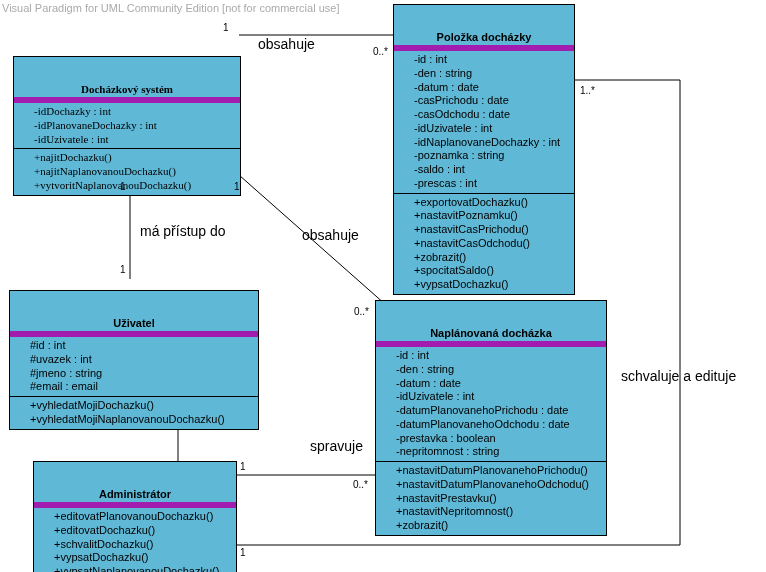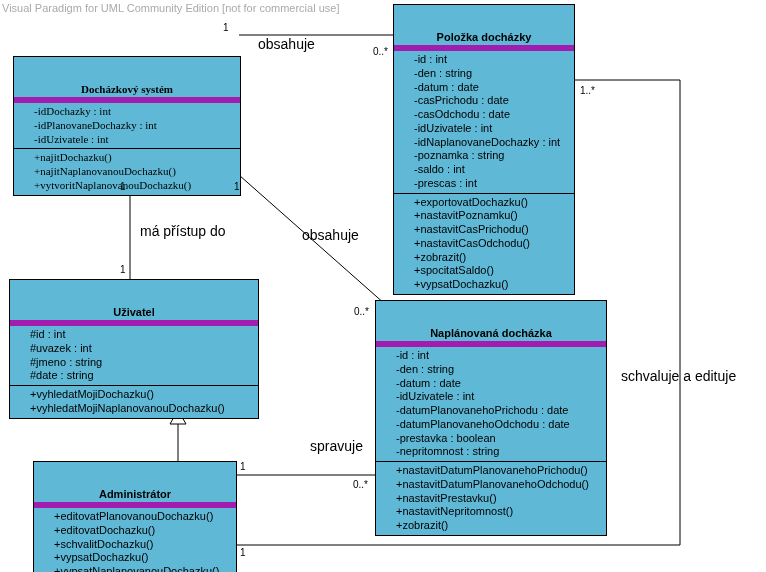--- a/index.html
+++ b/index.html
@@ -71,27 +71,27 @@
         <div class="uml-row">+exportovatDochazku()</div>
         <div class="uml-row">+nastavitPoznamku()</div>
         <div class="uml-row">+nastavitCasPrichodu()</div>
         <div class="uml-row">+nastavitCasOdchodu()</div>
         <div class="uml-row">+zobrazit()</div>
         <div class="uml-row">+spocitatSaldo()</div>
         <div class="uml-row">+vypsatDochazku()</div>
       </div>
   </div>
 
-  <div class="uml-class" id="c2" style="left:9px;top:279px;width:248px;">
+  <div class="uml-class" id="c2" style="left:9px;top:290px;width:248px;">
     <div class="uml-title">Uživatel</div>
     <div class="uml-section" id="c2a">
         <div class="uml-row">#id : int</div>
         <div class="uml-row">#uvazek : int</div>
         <div class="uml-row">#jmeno : string</div>
-        <div class="uml-row">#date : string</div>
+        <div class="uml-row">#email : email</div>
       </div>
     <div class="uml-section" id="c2m">
         <div class="uml-row">+vyhledatMojiDochazku()</div>
         <div class="uml-row">+vyhledatMojiNaplanovanouDochazku()</div>
       </div>
   </div>
 
   <div class="uml-class" id="c3" style="left:375px;top:300px;width:230px;">
     <div class="uml-title">Naplánovaná docházka</div>
     <div class="uml-section" id="c3a">

